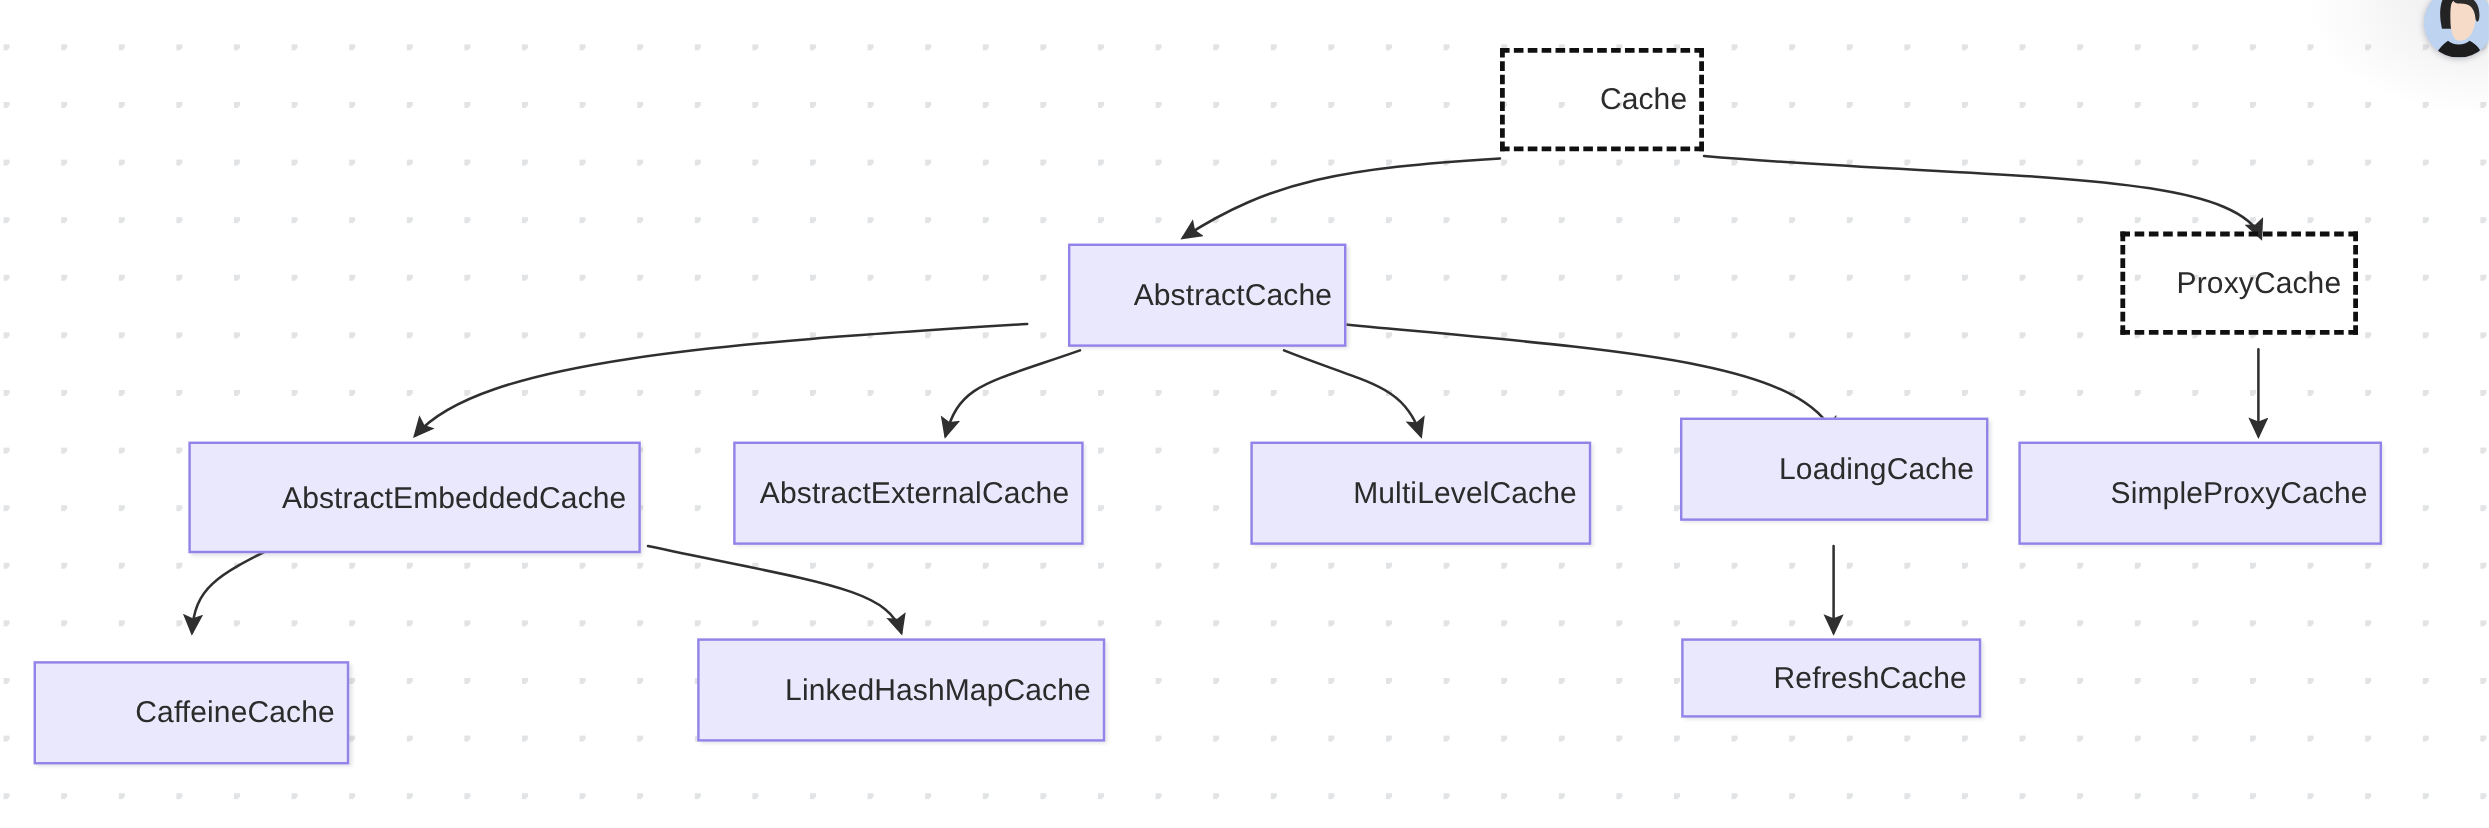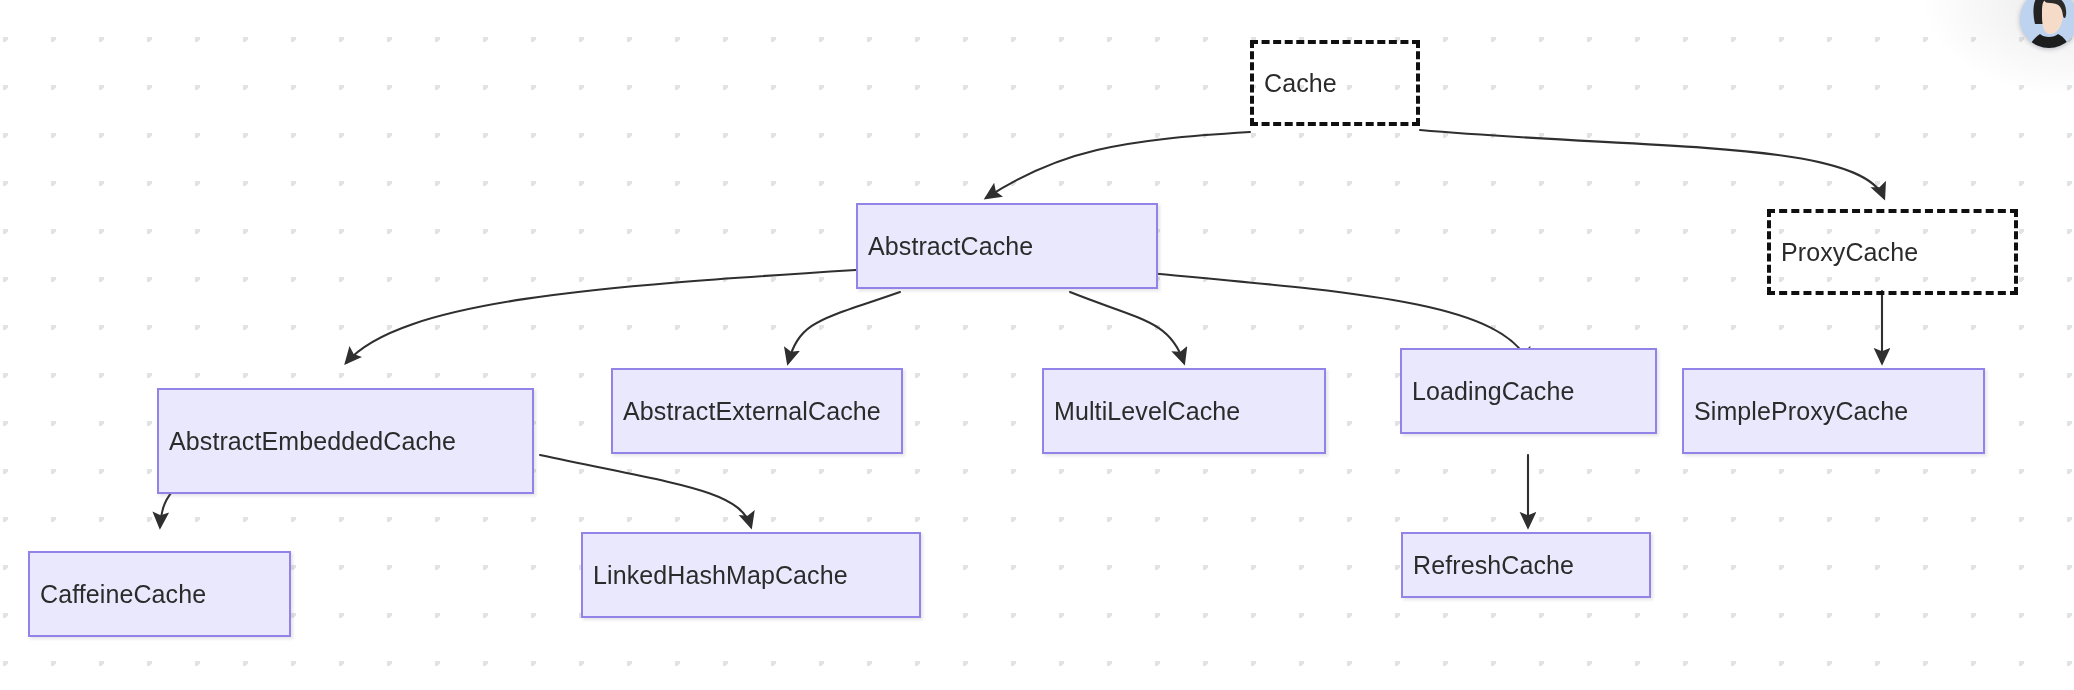--- a/index.html
+++ b/index.html
@@ -26,21 +26,21 @@
     inset: 0;
     width: 2074px;
     height: 690px;
     pointer-events: none;
   }
   .node {
     position: absolute;
     box-sizing: border-box;
     display: flex;
     align-items: center;
-    justify-content: flex-start;
+    justify-content: flex-end;
     text-align: center;
     font-size: 25px;
     line-height: 1.2;
     letter-spacing: 0.1px;
     color: #2b2b2b;
     user-select: none;
     cursor: default;
   }
   .node.solid {
     background: #eae8fc;
@@ -98,27 +98,27 @@
         <path d="M 540 455 C 680 485 740 490 751 527"></path>
         <path d="M 1528 455 L 1528 527"></path>
         <path d="M 1882 291 L 1882 363"></path>
       </g>
   </svg>
 
   <div id="nodes-layer">
       <div class="node dashed" style="left: 1250px; top: 40px; width: 170px; height: 86px;">
         <span class="label">Cache</span>
       </div>
-      <div class="node solid" style="left: 856px; top: 203px; width: 302px; height: 86px;">
+      <div class="node solid" style="left: 890px; top: 203px; width: 232px; height: 86px;">
         <span class="label">AbstractCache</span>
       </div>
-      <div class="node dashed" style="left: 1767px; top: 209px; width: 251px; height: 86px;">
+      <div class="node dashed" style="left: 1767px; top: 193px; width: 198px; height: 86px;">
         <span class="label">ProxyCache</span>
       </div>
-      <div class="node solid" style="left: 157px; top: 388px; width: 377px; height: 106px;">
+      <div class="node solid" style="left: 157px; top: 368px; width: 377px; height: 93px;">
         <span class="label">AbstractEmbeddedCache</span>
       </div>
       <div class="node solid" style="left: 611px; top: 368px; width: 292px; height: 86px;">
         <span class="label">AbstractExternalCache</span>
       </div>
       <div class="node solid" style="left: 1042px; top: 368px; width: 284px; height: 86px;">
         <span class="label">MultiLevelCache</span>
       </div>
       <div class="node solid" style="left: 1400px; top: 348px; width: 257px; height: 86px;">
         <span class="label">LoadingCache</span>

